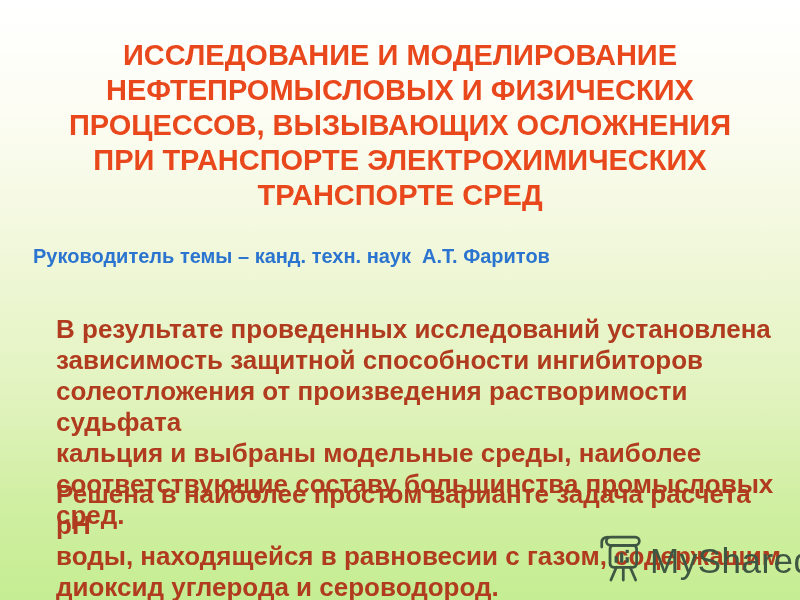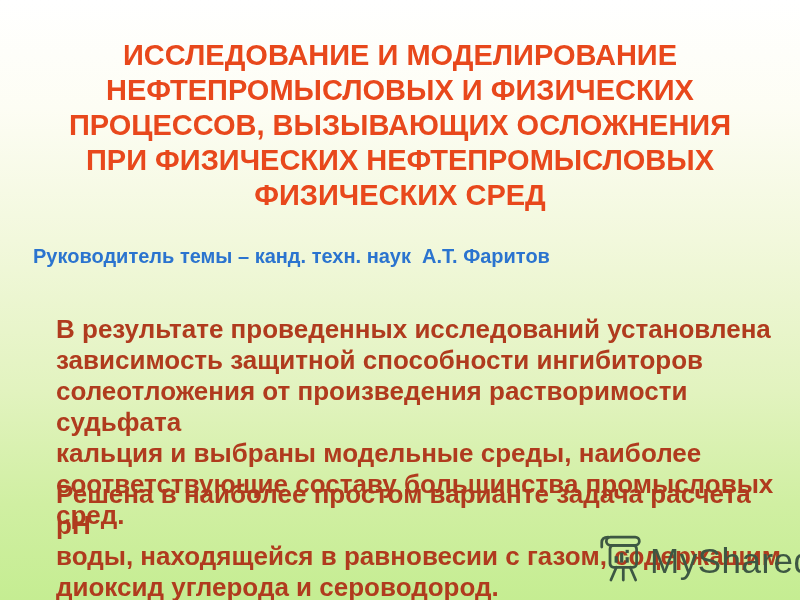--- a/index.html
+++ b/index.html
@@ -77,22 +77,22 @@
 </style>
 </head>
 <body>
 
 <div class="slide">
 
   <div class="title">
     <div>ИССЛЕДОВАНИЕ И МОДЕЛИРОВАНИЕ</div>
     <div>НЕФТЕПРОМЫСЛОВЫХ И ФИЗИЧЕСКИХ</div>
     <div>ПРОЦЕССОВ, ВЫЗЫВАЮЩИХ ОСЛОЖНЕНИЯ</div>
-    <div>ПРИ ФИЗИЧЕСКИХ НЕФТЕПРОМЫСЛОВЫХ</div>
-    <div>ФИЗИЧЕСКИХ СРЕД</div>
+    <div>ПРИ ТРАНСПОРТЕ ЭЛЕКТРОХИМИЧЕСКИХ</div>
+    <div>ТРАНСПОРТЕ СРЕД</div>
   </div>
 
   <div class="supervisor">Руководитель темы – канд. техн. наук  А.Т. Фаритов</div>
 
   <div class="body-para para-1">
     <div>В результате проведенных исследований установлена</div>
     <div>зависимость защитной способности ингибиторов</div>
     <div>солеотложения от произведения растворимости судьфата</div>
     <div>кальция и выбраны модельные среды, наиболее</div>
     <div>соответствующие составу большинства промысловых сред.</div>

